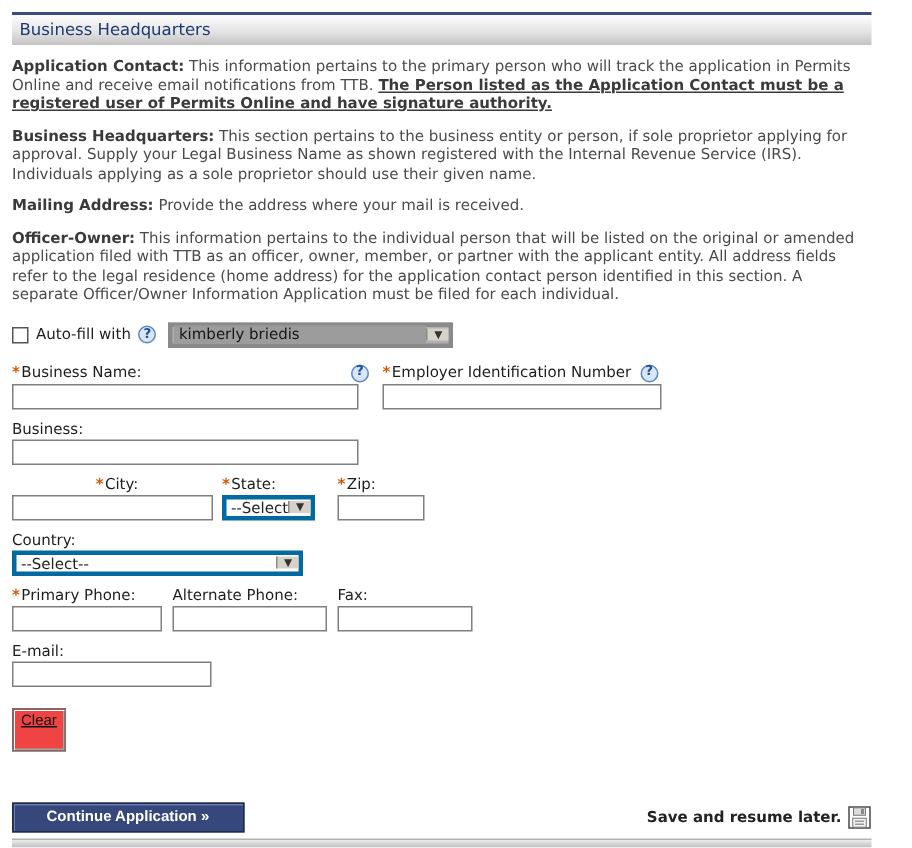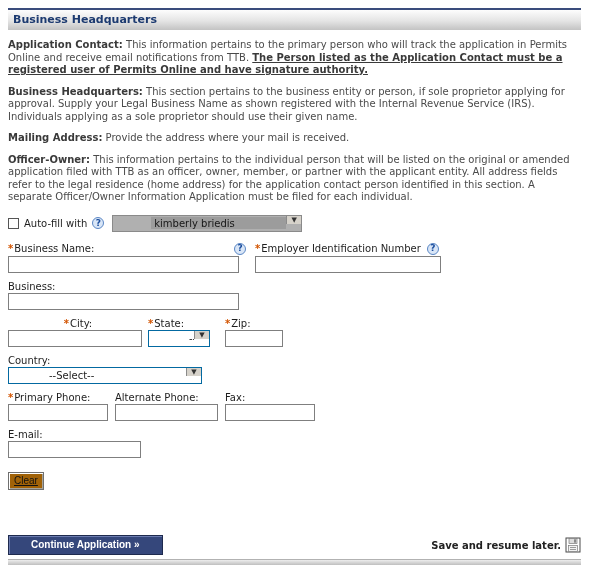--- a/index.html
+++ b/index.html
@@ -2,52 +2,52 @@
 <html><head>
 <meta charset="utf-8">
 <style>
   * { margin:0; padding:0; box-sizing:border-box; }
   html,body { width:608px; height:565px; overflow:hidden; background:#fff;
     font-family:"DejaVu Sans","Liberation Sans",sans-serif; font-size:10px; color:#3f3f3f; }
   .page { position:relative; width:608px; height:565px; padding:8px 27px 0 8px; }
 
   .header-bar { border-top:2px solid #3a4c7c;
     background:linear-gradient(180deg,#fdfdfd 0%,#e4e4e4 55%,#c3c3c3 100%);
-    color:#1c3a70; font-weight:bold; font-size:11px; padding:3px 5px 4px; margin-bottom:9px; }
+    color:#1c3a70; font-weight:normal; font-size:11px; padding:3px 5px 4px; margin-bottom:9px; }
 
   .para { line-height:12.5px; margin-bottom:9px; color:#4a4a4a; }
   .para.last { margin-bottom:10px; }
   .lbl { font-weight:bold; color:#3a3a3a; }
   .u { text-decoration:underline; }
 
   .autofill-row { display:flex; align-items:center; gap:5px; margin-bottom:10px; height:19px; }
   .checkbox { width:11px; height:11px; border:1px solid #555; background:#fff; display:inline-block; }
 
   .help { display:inline-flex; width:12px; height:12px; border-radius:50%;
     background:#d9e6f7; border:1px solid #5b87c5; color:#1d4f9e; font-size:9px; font-weight:bold;
     align-items:center; justify-content:center; line-height:1; cursor:pointer; flex:0 0 auto; }
 
-  .dd { display:inline-flex; align-items:flex-start; border:1px solid #0369a1; background:#fff; height:17px;padding-left:37px; }
+  .dd { display:inline-flex; align-items:center; border:3px solid #0369a1; background:#fff; height:17px; }
   .dd-text { flex:1; padding:2px 3px 0; white-space:nowrap; overflow:hidden; color:#222; }
   .dd-arrow { width:15px; background:#d6d2ca; border-left:1px solid #8a8a8a; font-size:7px;
     display:flex; align-items:center; justify-content:center; color:#333; }
   .dd-disabled { background:#b0b0b0; border-color:#8a8a8a; }
   .dd-disabled .dd-text { background:#9c9c9c; color:#161616; margin:1px 0 1px 1px; padding-top:1px; }
 
   .row { display:flex; }
   .labels-row { margin-bottom:1px; align-items:center; }
   .inputs-row { margin-bottom:8px; align-items:center; }
   .field-label { color:#1d1d1d; white-space:nowrap; }
   .req { color:#d35400; font-weight:bold; margin-right:1px; }
   input.txt { height:17px; border:1px solid #7f7f7f; background:#fff; padding:0 2px;
     font-family:"DejaVu Sans","Liberation Sans",sans-serif; font-size:10px; }
 
   .btn-clear { display:inline-block; font-size:10px; text-decoration:underline; color:#111;
-    background:#a16207; border:1px solid #6f6f6f; box-shadow:inset 1px 1px 0 #fff, inset -1px -1px 0 #a8a49a;
-    padding:2px 5px 3px; cursor:pointer; margin-top:6px; }
+    background:#ef4444; border:1px solid #6f6f6f; box-shadow:inset 1px 1px 0 #fff, inset -1px -1px 0 #a8a49a;
+    padding:2px 5px 14px; cursor:pointer; margin-top:6px; }
 
   .bottom-row { position:absolute; left:8px; right:27px; bottom:10px;
     display:flex; justify-content:space-between; align-items:center; }
   .btn-continue { background:#35477b; color:#fff; font-weight:bold; font-size:10px;
     padding:3px 22px 4px; border:1px solid #1e2a4e; box-shadow:inset 1px 1px 0 #6c7cb0; cursor:pointer; }
   .save-area { display:flex; align-items:center; gap:4px; }
   .save-label { font-weight:bold; color:#222; }
   .save-btn { width:16px; height:16px; cursor:pointer; display:inline-flex; }
 
   .footer-strip { position:absolute; left:8px; right:27px; bottom:0; height:6px;

